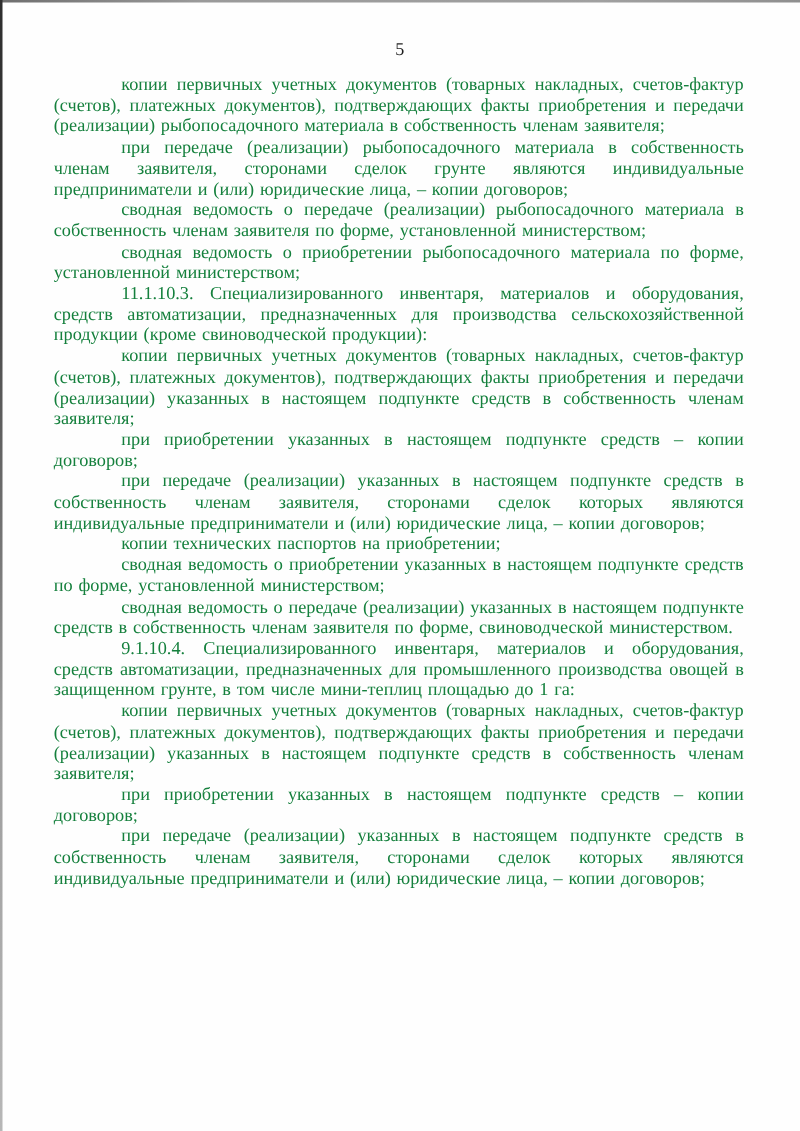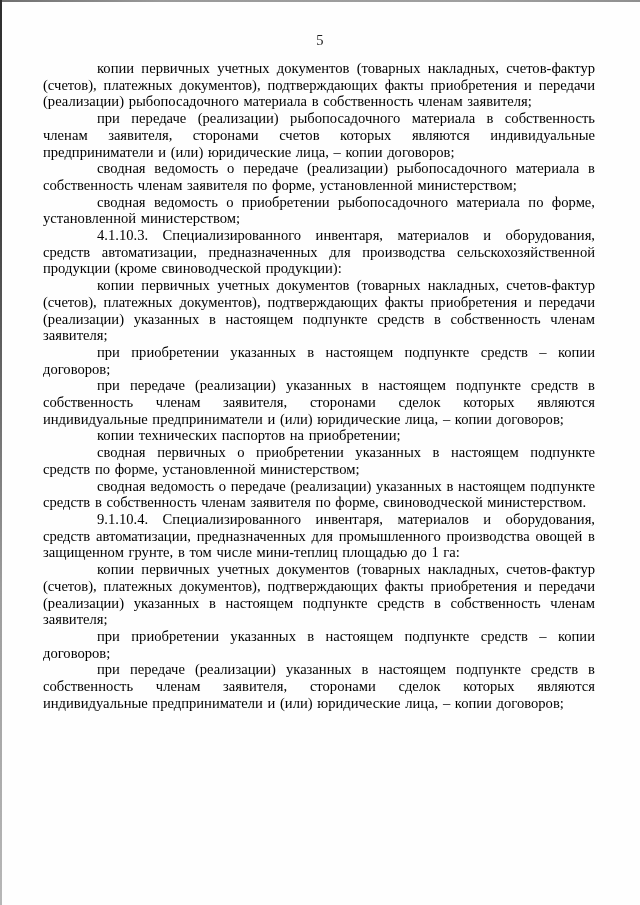--- a/index.html
+++ b/index.html
@@ -33,47 +33,47 @@
     text-align: center;
     font-size: 14.5px;
     line-height: 15px;
     color: #1c1c1c;
     letter-spacing: 0.5px;
   }
   .doc-body {
     margin: 12px 45px 0 43px;
     font-size: 14.6px;
     line-height: 16.7px;
-    color: #000000;
+    color: #15803d;
     text-align: justify;
     text-rendering: optimizeLegibility;
   }
   .para {
     margin: 0;
     text-indent: 54px;
     word-spacing: 1px;
   }
 </style>
 </head>
 <body>
 
 <div class="page">
   <div class="top-edge-line"></div>
   <div class="left-edge-line"></div>
   <div class="page-number">5</div>
   <div class="doc-body">
       <p class="para">копии первичных учетных документов (товарных накладных, счетов-фактур (счетов), платежных документов), подтверждающих факты приобретения и передачи (реализации) рыбопосадочного материала в собственность членам заявителя;</p>
-      <p class="para">при передаче (реализации) рыбопосадочного материала в собственность членам заявителя, сторонами счетов которых являются индивидуальные предприниматели и (или) юридические лица, – копии договоров;</p>
+      <p class="para">при передаче (реализации) рыбопосадочного материала в собственность членам заявителя, сторонами сделок грунте являются индивидуальные предприниматели и (или) юридические лица, – копии договоров;</p>
       <p class="para">сводная ведомость о передаче (реализации) рыбопосадочного материала в собственность членам заявителя по форме, установленной министерством;</p>
       <p class="para">сводная ведомость о приобретении рыбопосадочного материала по форме, установленной министерством;</p>
-      <p class="para">4.1.10.3. Специализированного инвентаря, материалов и оборудования, средств автоматизации, предназначенных для производства сельскохозяйственной продукции (кроме свиноводческой продукции):</p>
+      <p class="para">11.1.10.3. Специализированного инвентаря, материалов и оборудования, средств автоматизации, предназначенных для производства сельскохозяйственной продукции (кроме свиноводческой продукции):</p>
       <p class="para">копии первичных учетных документов (товарных накладных, счетов-фактур (счетов), платежных документов), подтверждающих факты приобретения и передачи (реализации) указанных в настоящем подпункте средств в собственность членам заявителя;</p>
       <p class="para">при приобретении указанных в настоящем подпункте средств – копии договоров;</p>
       <p class="para">при передаче (реализации) указанных в настоящем подпункте средств в собственность членам заявителя, сторонами сделок которых являются индивидуальные предприниматели и (или) юридические лица, – копии договоров;</p>
       <p class="para">копии технических паспортов на приобретении;</p>
-      <p class="para">сводная первичных о приобретении указанных в настоящем подпункте средств по форме, установленной министерством;</p>
+      <p class="para">сводная ведомость о приобретении указанных в настоящем подпункте средств по форме, установленной министерством;</p>
       <p class="para">сводная ведомость о передаче (реализации) указанных в настоящем подпункте средств в собственность членам заявителя по форме, свиноводческой министерством.</p>
       <p class="para">9.1.10.4. Специализированного инвентаря, материалов и оборудования, средств автоматизации, предназначенных для промышленного производства овощей в защищенном грунте, в том числе мини-теплиц площадью до 1 га:</p>
       <p class="para">копии первичных учетных документов (товарных накладных, счетов-фактур (счетов), платежных документов), подтверждающих факты приобретения и передачи (реализации) указанных в настоящем подпункте средств в собственность членам заявителя;</p>
       <p class="para">при приобретении указанных в настоящем подпункте средств – копии договоров;</p>
       <p class="para">при передаче (реализации) указанных в настоящем подпункте средств в собственность членам заявителя, сторонами сделок которых являются индивидуальные предприниматели и (или) юридические лица, – копии договоров;</p>
     </div>
 </div>
 
 </body></html>

